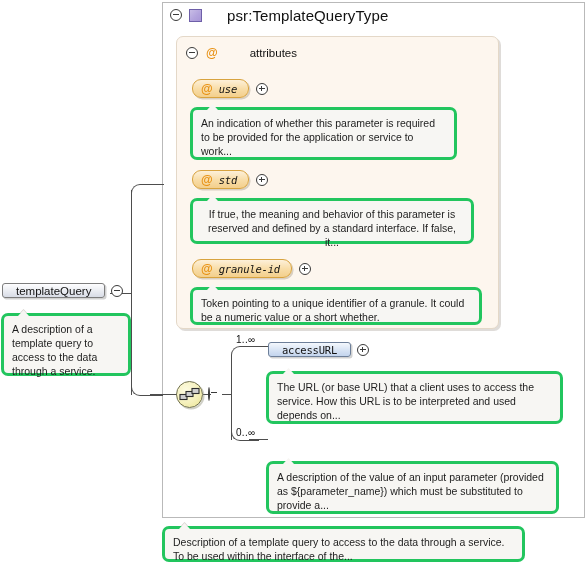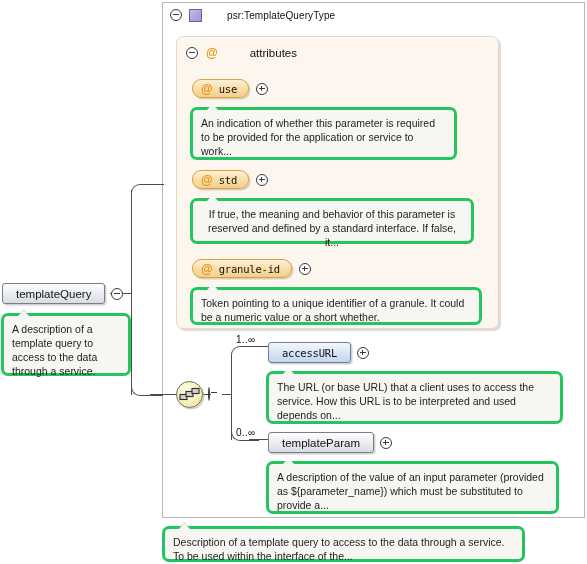--- a/index.html
+++ b/index.html
@@ -21,21 +21,21 @@
     left:162px;top:2px;width:423px;height:516px;
     border:1px solid #b9b9b9;
     background:#ffffff;
     box-sizing:border-box;
   }
   #type-header{
     left:170px;top:6px;height:18px;
     display:flex;align-items:center;gap:7px;
   }
   #type-title{
-    font-size:10px;color:#111;letter-spacing:0.1px;padding-left:18px;
+    font-size:15px;color:#111;letter-spacing:0.1px;padding-left:18px;
   }
   .swatch{
     width:13px;height:13px;
     background:linear-gradient(135deg,#c8bde6 0%,#b3a4dd 55%,#a896d6 100%);
     border:1px solid #6e5fa8;
     box-sizing:border-box;
   }
 
   
   .ctrl{
@@ -75,21 +75,21 @@
     display:inline-flex;align-items:center;gap:6px;
     padding:0 11px 0 8px;
     background:linear-gradient(180deg,#fdf0d9 0%,#f8dda8 52%,#f3cf8c 100%);
     border:1px solid #d8a33f;
     border-radius:9px;
     box-sizing:border-box;
     box-shadow:1.5px 1.5px 0 rgba(150,135,110,.35);
   }
   .attr-name{
     font-family:"DejaVu Sans Mono", monospace;
-    font-size:10.5px;color:#111;letter-spacing:-0.2px;
+    font-size:10.5px;color:#111;letter-spacing:-0.2px;font-style:italic;
   }
 
   
   .bubble{
     background:#f7f6f3;
     border:3px solid #22c55e;
     border-radius:7px;
     box-sizing:border-box;
     padding:6px 8px 5px 8px;
     font-size:10.5px;
@@ -105,21 +105,21 @@
   .bubble.tail::after{
     content:"";position:absolute;left:13px;top:-7px;
     width:13px;height:7px;
     background:#d6d4cf;
     clip-path:polygon(50% 0,100% 100%,0 100%);
     z-index:-1;
   }
 
   
   .el-pill{
-    height:21px;
+    height:15px;
     display:inline-flex;align-items:center;
     padding:0 13px;
     border:1px solid #7d7d7d;
     border-radius:3px;
     box-sizing:border-box;
     background:linear-gradient(180deg,#fefeff 0%,#eceef3 48%,#d8dce6 100%);
     box-shadow:1.5px 1.5px 0 rgba(140,140,140,.40);
     font-size:11.5px;color:#111;
   }
   .el-pill.blue{
@@ -268,26 +268,20 @@
       <span>accessURL</span>
     </span>
     <span class="ctrl plus"></span>
   </div>
   <div class="abs bubble tail" style="left:266px;top:371px;width:297px;height:53px;">
     <span>The URL (or base URL) that a client uses to access the service. How this URL is to be interpreted and used depends on...</span>
   </div>
 
   
   <span class="abs occ" style="left:236px;top:427px;">0..∞</span>
-  <div class="abs" style="left:268px;top:432px;display:flex;align-items:center;gap:6px;">
-    <span class="el-pill">
-      <span>templateParam</span>
-    </span>
-    <span class="ctrl plus"></span>
-  </div>
   <div class="abs bubble tail" style="left:266px;top:461px;width:293px;height:53px;">
     <span>A description of the value of an input parameter (provided as ${parameter_name}) which must be substituted to provide a...</span>
   </div>
 
   
   <div class="abs bubble tail" id="doc-bubble">
     <span>Description of a template query to access to the data through a service. To be used within the interface of the...</span>
   </div>
 
 </div>

